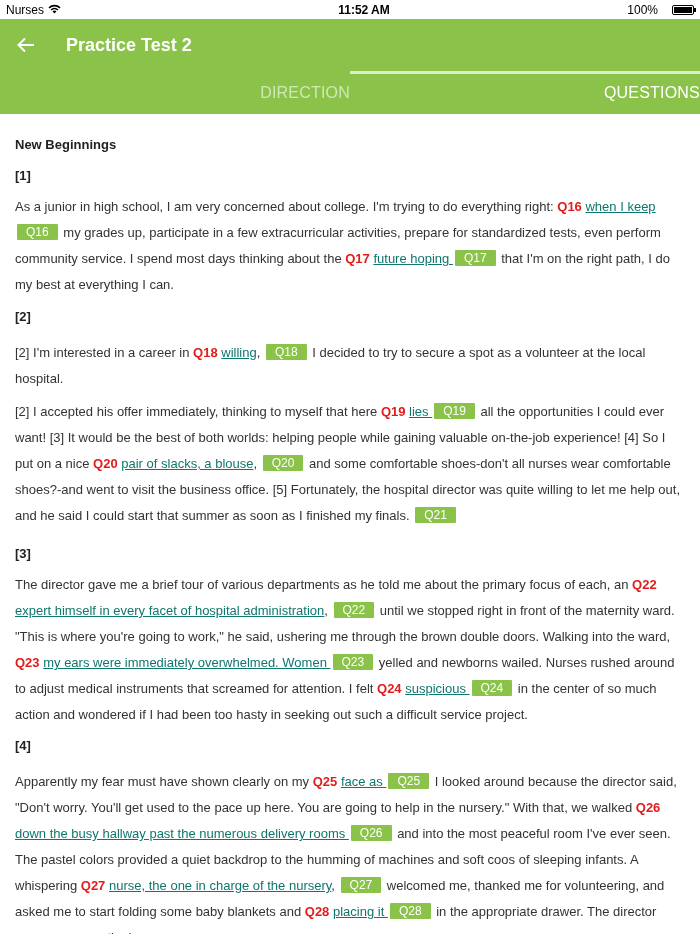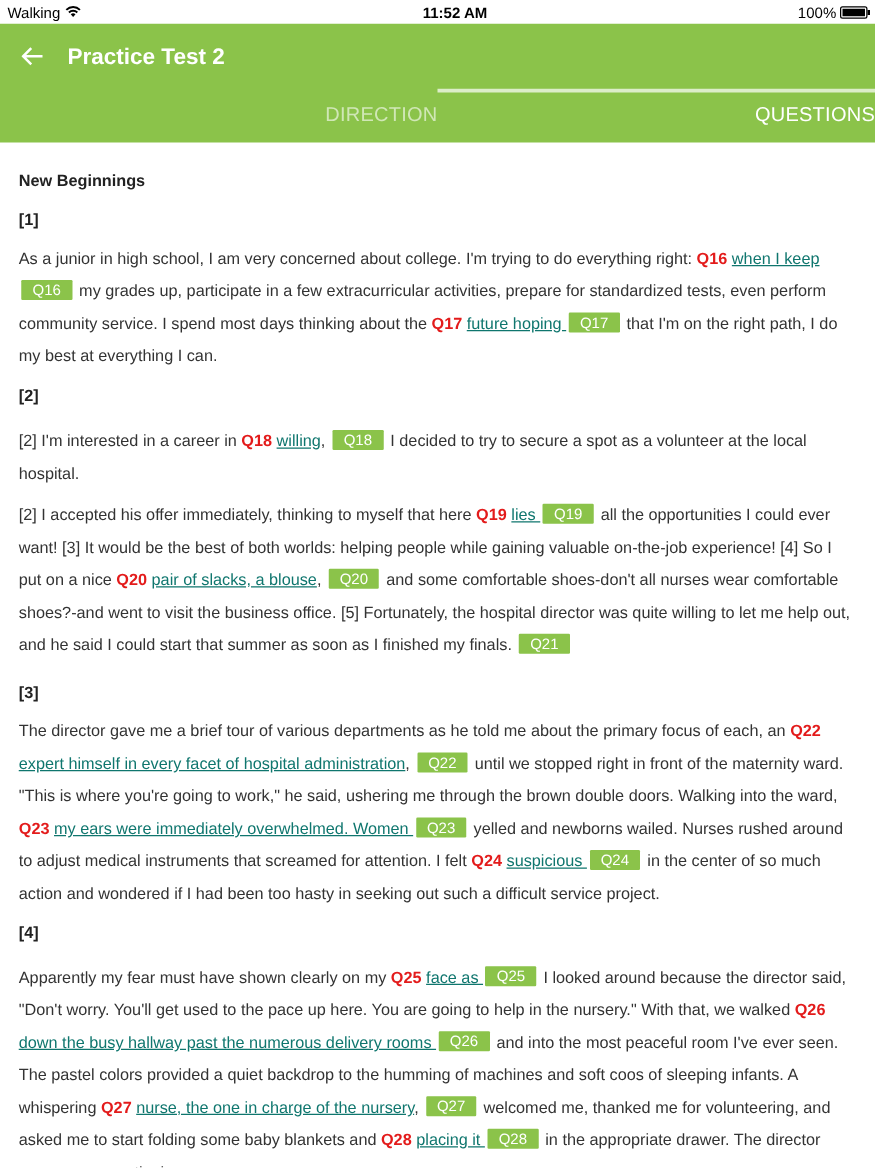--- a/index.html
+++ b/index.html
@@ -2,49 +2,49 @@
 <html><head>
 <meta charset="utf-8">
 <style>
   * { box-sizing: border-box; margin: 0; padding: 0; }
   html, body { width: 700px; height: 934px; overflow: hidden; background: #ffffff; }
   body { font-family: "Liberation Sans", "DejaVu Sans", sans-serif; color: #222; position: relative; }
 
   .statusbar { height: 19px; background: #ffffff; display: flex; align-items: center; justify-content: space-between; padding: 0 6px; font-size: 12px; color: #000; position: relative; }
   .statusbar .left { display: flex; align-items: center; gap: 4px; }
   .statusbar .center { position: absolute; left: 0; right: 0; text-align: center; font-weight: bold; pointer-events: none; padding-left: 28px; }
-  .statusbar .right { display: flex; align-items: center; gap: 3px; }
+  .statusbar .right { display: flex; align-items: center; gap: 14px; }
   .battery { width: 22px; height: 10px; border: 1px solid #000; border-radius: 2px; padding: 1px; position: relative; }
   .battery .fill { width: 100%; height: 100%; background: #000; }
   .battery:after { content: ""; position: absolute; right: -3px; top: 2px; width: 2px; height: 4px; background: #000; }
 
   .appbar { background: #8bc34a; height: 95px; position: relative; color: #fff; }
   .appbar .top { height: 52px; display: flex; align-items: center; }
   .back-btn { width: 52px; height: 52px; display: flex; align-items: center; justify-content: center; font-size: 22px; color: #fff; cursor: pointer; }
-  .title { font-size: 18px; font-weight: bold; margin-left: 2px; }
+  .title { font-size: 18px; font-weight: bold; margin-left: 14px; }
   .tabs { position: absolute; left: 0; right: 0; bottom: 0; height: 43px; display: flex; }
   .tab { flex: 1; display: flex; align-items: center; justify-content: flex-end; font-size: 16px; letter-spacing: 0.2px; cursor: pointer; position: relative; }
   .tab.inactive { color: rgba(255,255,255,0.6); }
   .tab.active { color: #ffffff; }
   .tab.active .indicator { position: absolute; top: 0; left: 0; right: 0; height: 3px; background: rgba(255,255,255,0.7); }
 
   .content { padding: 0 15px; font-size: 13px; line-height: 26px; color: #333; }
   .h-title { font-weight: bold; color: #222; margin-top: 18px; line-height: 26px; }
   .h-sec { font-weight: bold; color: #222; margin-top: 5px; line-height: 26px; }
   .para { margin-top: 5px; }
   .qn { color: #e31b1b; font-weight: bold; }
   .ul { color: #0f766e; text-decoration: underline; }
   .badge { display: inline-block; background: #8bc34a; color: #fff; font-size: 12px; line-height: 16px; padding: 0 9px; border-radius: 1px; margin: 0 2px; vertical-align: 1px; }
 </style>
 </head>
 <body>
 
 <div class="statusbar">
   <div class="left">
-    <span>Walking</span>
+    <span>Nurses</span>
     <span>
       <svg width="13" height="10" viewBox="0 0 13 10">
           <path d="M6.5 9.5 L4.6 7.4 A2.8 2.8 0 0 1 8.4 7.4 Z" fill="#000"></path>
           <path d="M2.6 5.4 A5.6 5.6 0 0 1 10.4 5.4 L9.3 6.5 A4 4 0 0 0 3.7 6.5 Z" fill="#000"></path>
           <path d="M0.5 3.3 A8.6 8.6 0 0 1 12.5 3.3 L11.4 4.4 A7 7 0 0 0 1.6 4.4 Z" fill="#000"></path>
         </svg>
     </span>
   </div>
   <div class="center">11:52 AM</div>
   <div class="right">

